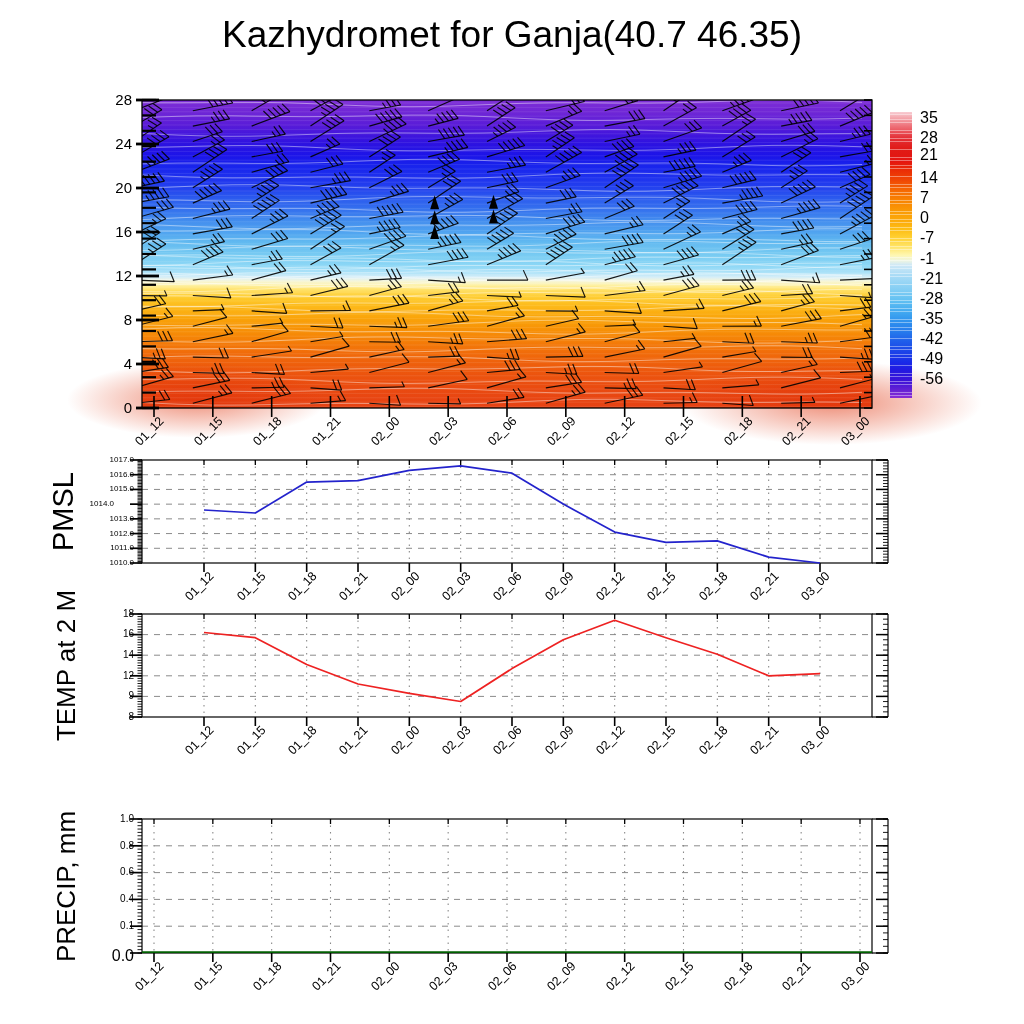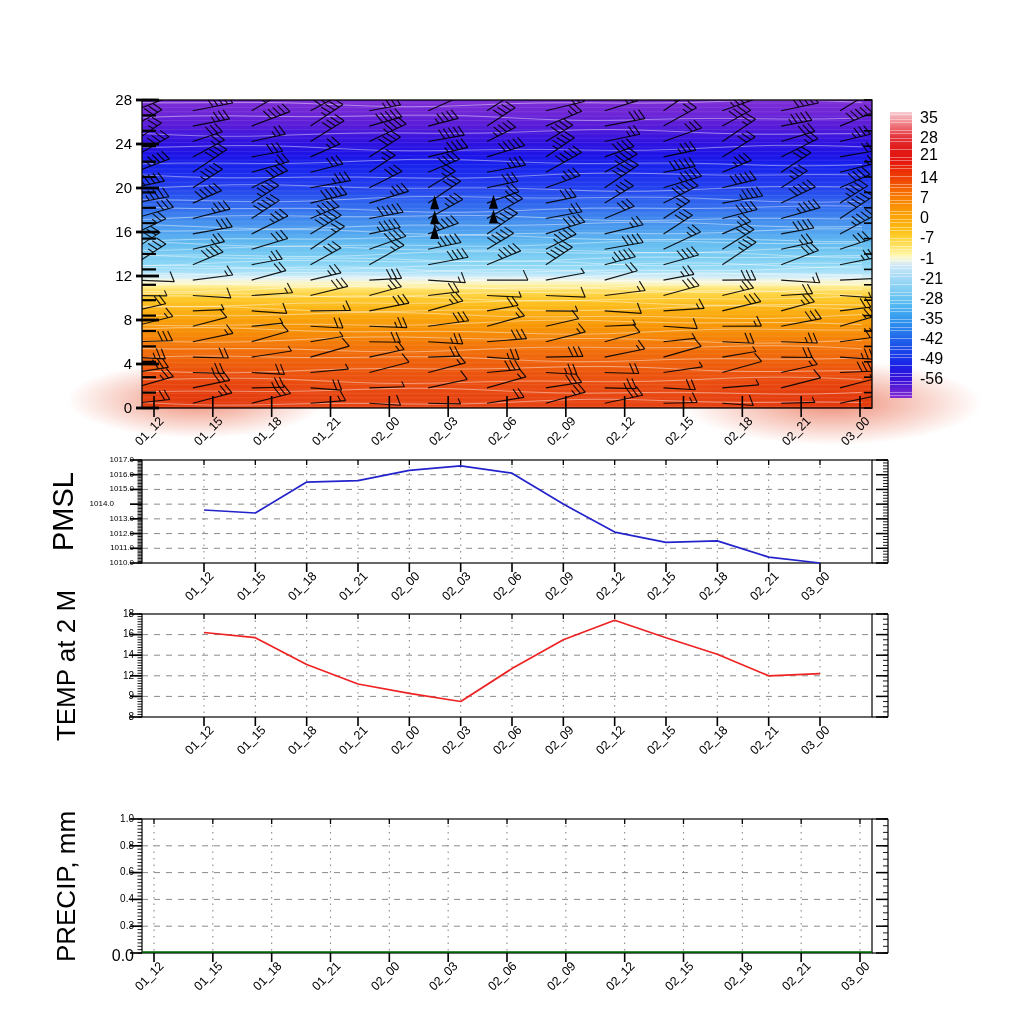--- a/index.html
+++ b/index.html
@@ -13,20 +13,21 @@
   .cblab{position:absolute;font-size:16px;white-space:nowrap;}
   .axis-title{position:absolute;display:flex;align-items:center;justify-content:center;}
   .axis-title span{transform:rotate(-90deg);white-space:nowrap;display:block;}
   #colorbar{position:absolute;}
   #colorbar .stripes{position:absolute;left:0;top:0;right:0;bottom:0;}
 </style>
 </head>
 <body>
 
 <div id="page">
+  <div class="ttl" style="top:14px;">Kazhydromet for Ganja(40.7 46.35)</div>
 
   <svg id="xsec" class="panel-svg" style="left:142px;top:100px;" width="730" height="308">
       <defs>
         <linearGradient id="fieldGrad" x1="0" y1="0" x2="0" y2="1">
           <stop offset="0" stop-color="#7e2ed6"></stop>
           <stop offset="0.04" stop-color="#6f26d6"></stop>
           <stop offset="0.08" stop-color="#5a1cd8"></stop>
           <stop offset="0.11" stop-color="#4416dc"></stop>
           <stop offset="0.14" stop-color="#2e12e0"></stop>
           <stop offset="0.18" stop-color="#1c14e8"></stop>
@@ -1832,21 +1833,21 @@
       <div class="xlab" style="right: 457.667px; top: 723px;">02_09</div>
       <div class="xlab" style="right: 406.333px; top: 723px;">02_12</div>
       <div class="xlab" style="right: 355px; top: 723px;">02_15</div>
       <div class="xlab" style="right: 303.667px; top: 723px;">02_18</div>
       <div class="xlab" style="right: 252.333px; top: 723px;">02_21</div>
       <div class="xlab" style="right: 201px; top: 723px;">03_00</div>
       <div class="ylab" style="left: 60px; width: 74px; top: 812.8px; font-size: 10px;">1.0</div>
       <div class="ylab" style="left: 60px; width: 74px; top: 839.6px; font-size: 10px;">0.8</div>
       <div class="ylab" style="left: 60px; width: 74px; top: 866.4px; font-size: 10px;">0.6</div>
       <div class="ylab" style="left: 60px; width: 74px; top: 893.2px; font-size: 10px;">0.4</div>
-      <div class="ylab" style="left: 60px; width: 74px; top: 920px; font-size: 10px;">0.3</div>
+      <div class="ylab" style="left: 60px; width: 74px; top: 920px; font-size: 10px;">0.1</div>
       <div class="ylab" style="left: 60px; width: 74px; top: 946.8px; font-size: 16px;">0.0</div>
       <div class="xlab" style="right: 867px; top: 959px;">01_12</div>
       <div class="xlab" style="right: 808.167px; top: 959px;">01_15</div>
       <div class="xlab" style="right: 749.333px; top: 959px;">01_18</div>
       <div class="xlab" style="right: 690.5px; top: 959px;">01_21</div>
       <div class="xlab" style="right: 631.667px; top: 959px;">02_00</div>
       <div class="xlab" style="right: 572.833px; top: 959px;">02_03</div>
       <div class="xlab" style="right: 514px; top: 959px;">02_06</div>
       <div class="xlab" style="right: 455.167px; top: 959px;">02_09</div>
       <div class="xlab" style="right: 396.333px; top: 959px;">02_12</div>

